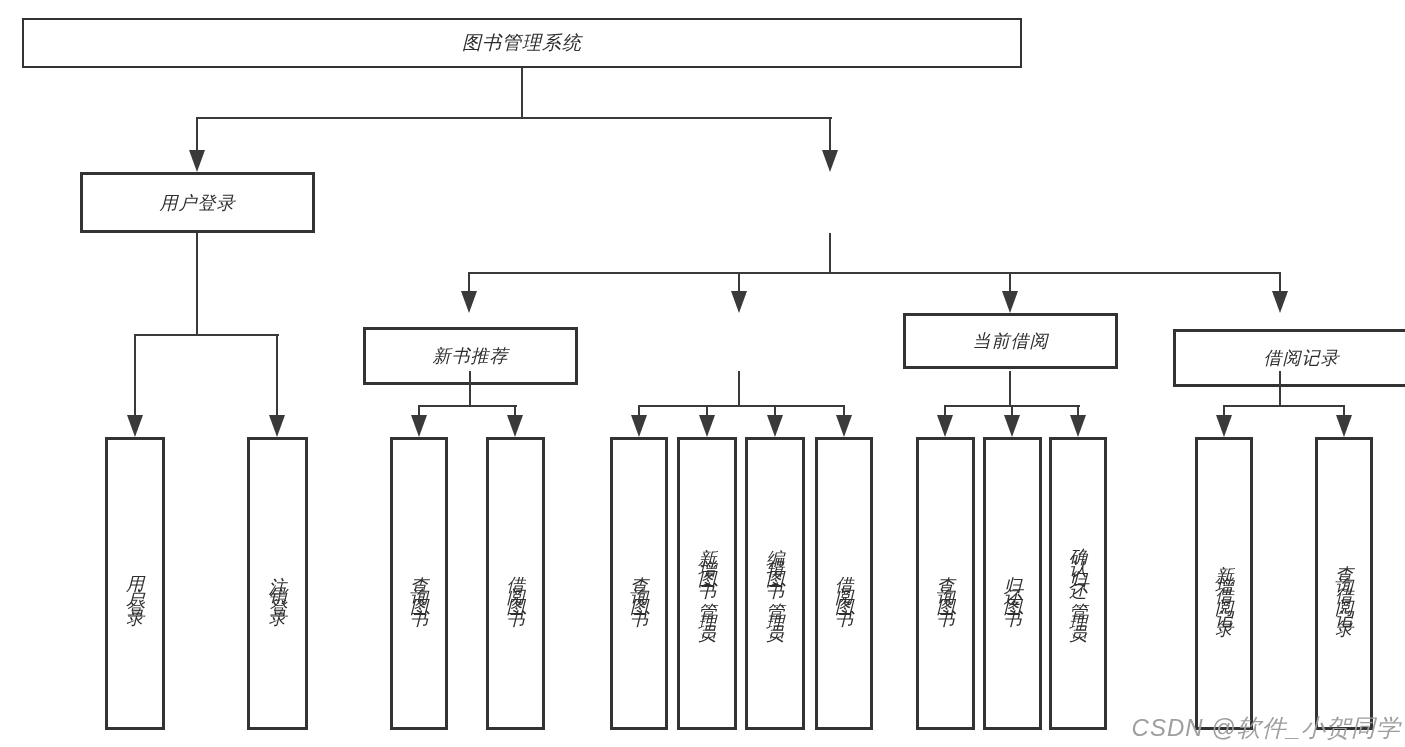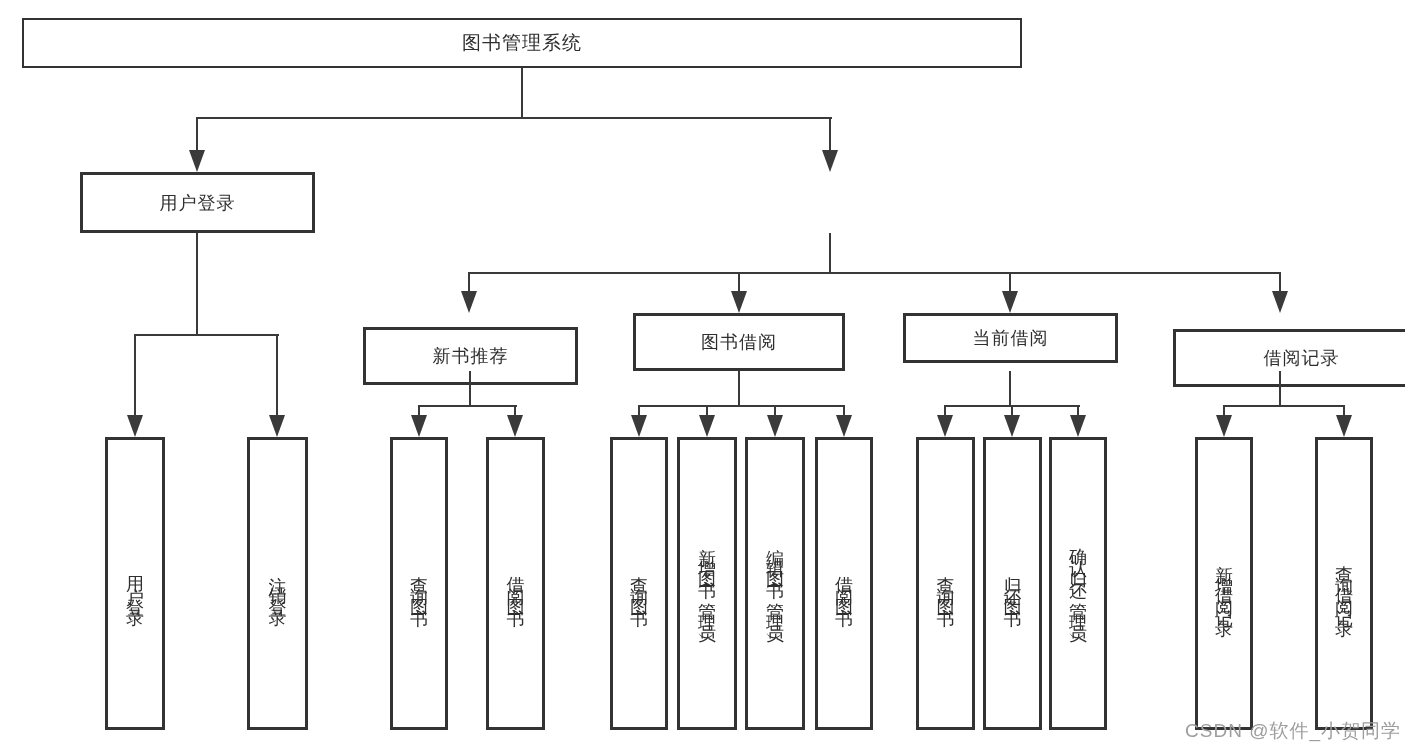--- a/index.html
+++ b/index.html
@@ -8,20 +8,21 @@
     background: #ffffff;
   }
   #canvas {
     position: relative;
     width: 1405px;
     height: 747px;
     background: #ffffff;
     font-family: "Liberation Sans", "DejaVu Sans", sans-serif;
     color: #2e2e2e;
     overflow: hidden;
+    font-style: italic;
   }
   .box {
     position: absolute;
     box-sizing: border-box;
     background: #ffffff;
     border: 3px solid #333333;
     display: flex;
     align-items: center;
     justify-content: center;
     font-size: 18px;
@@ -65,42 +66,41 @@
     width: 0;
     height: 0;
     border-left: 8px solid transparent;
     border-right: 8px solid transparent;
     border-top: 22px solid #3a3a3a;
   }
   .watermark {
     position: absolute;
     right: 4px;
     bottom: 3px;
-    font-size: 19px;
+    font-size: 24px;
     color: #9e9e9e;
     letter-spacing: 1px;
     white-space: nowrap;
     margin-left: 31px;
   }
 </style>
 </head>
 <body>
 
 <div id="canvas">
 
   <div class="box root" style="left:22px; top:18px; width:1000px; height:50px;">图书管理系统</div>
 
   <div class="box" style="left:80px; top:172px; width:235px; height:61px;">用户登录</div>
 
 
   <div class="box" style="left:363px; top:327px; width:215px; height:58px;">新书推荐</div>
 
-  <div class="box" style="left:633px; top:313px; width:212px; height:58px;">图书借阅</div>
 
-  <div class="box" style="left:903px; top:313px; width:215px; height:50px;">当前借阅</div>
+  <div class="box" style="left:903px; top:313px; width:215px; height:56px;">当前借阅</div>
 
   <div class="box" style="left:1173px; top:329px; width:257px; height:58px;">借阅记录</div>
 
   <div class="leaf" style="left:105px; width:60px;">用户登录</div>
   <div class="leaf" style="left:247px; width:61px;">注销登录</div>
 
   <div class="leaf" style="left:390px; width:58px;">查询图书</div>
   <div class="leaf" style="left:486px; width:59px;">借阅图书</div>
 
   <div class="leaf" style="left:610px; width:58px;">查询图书</div>

